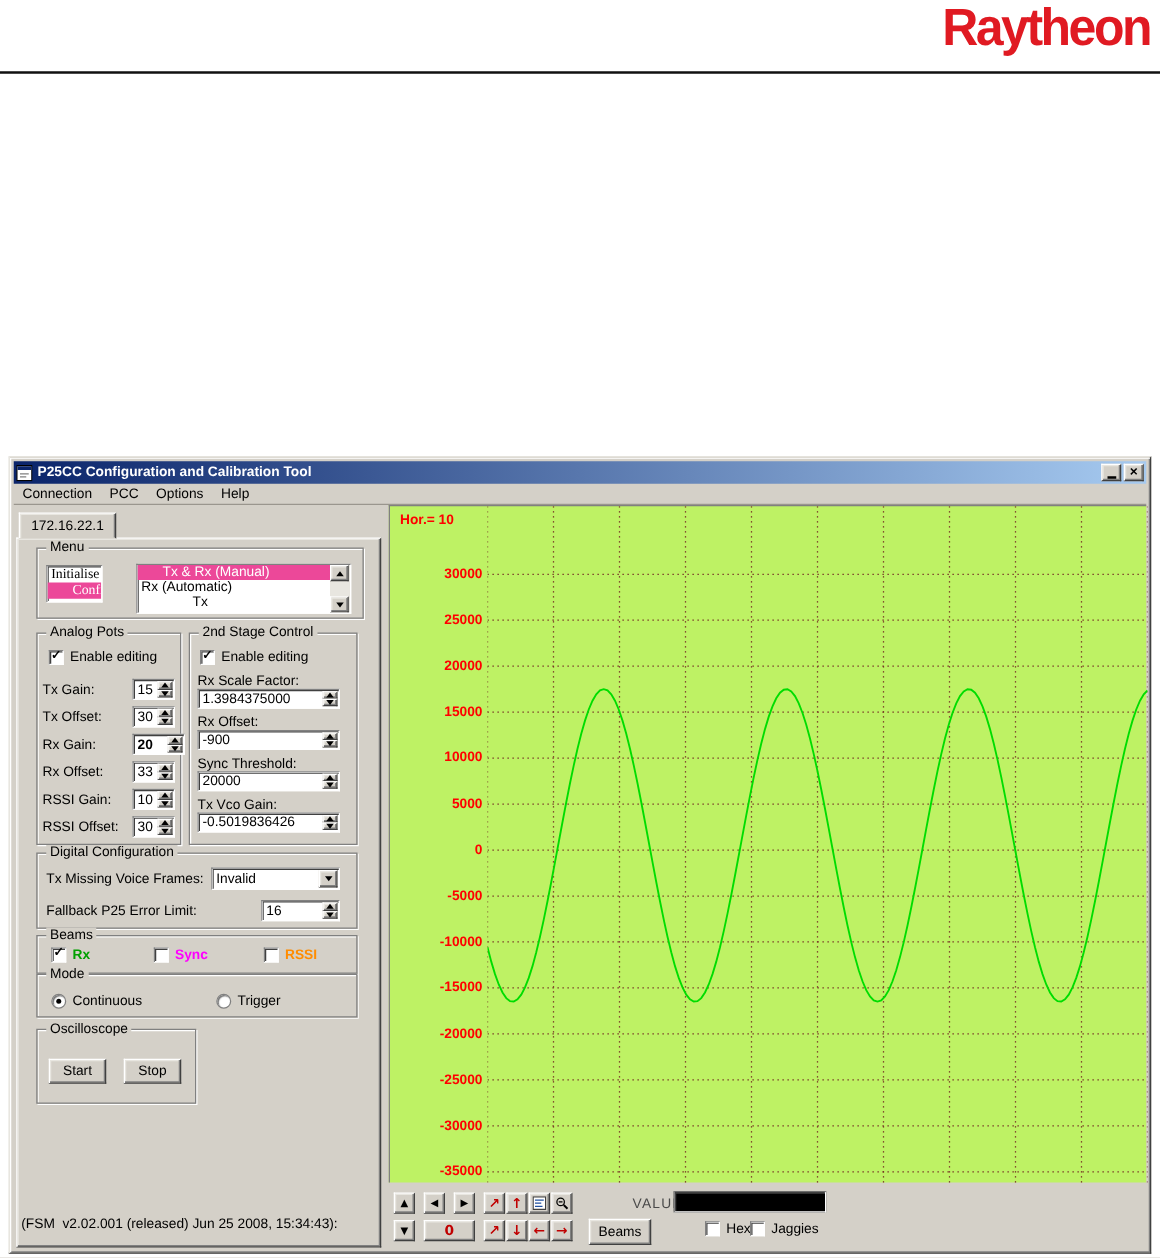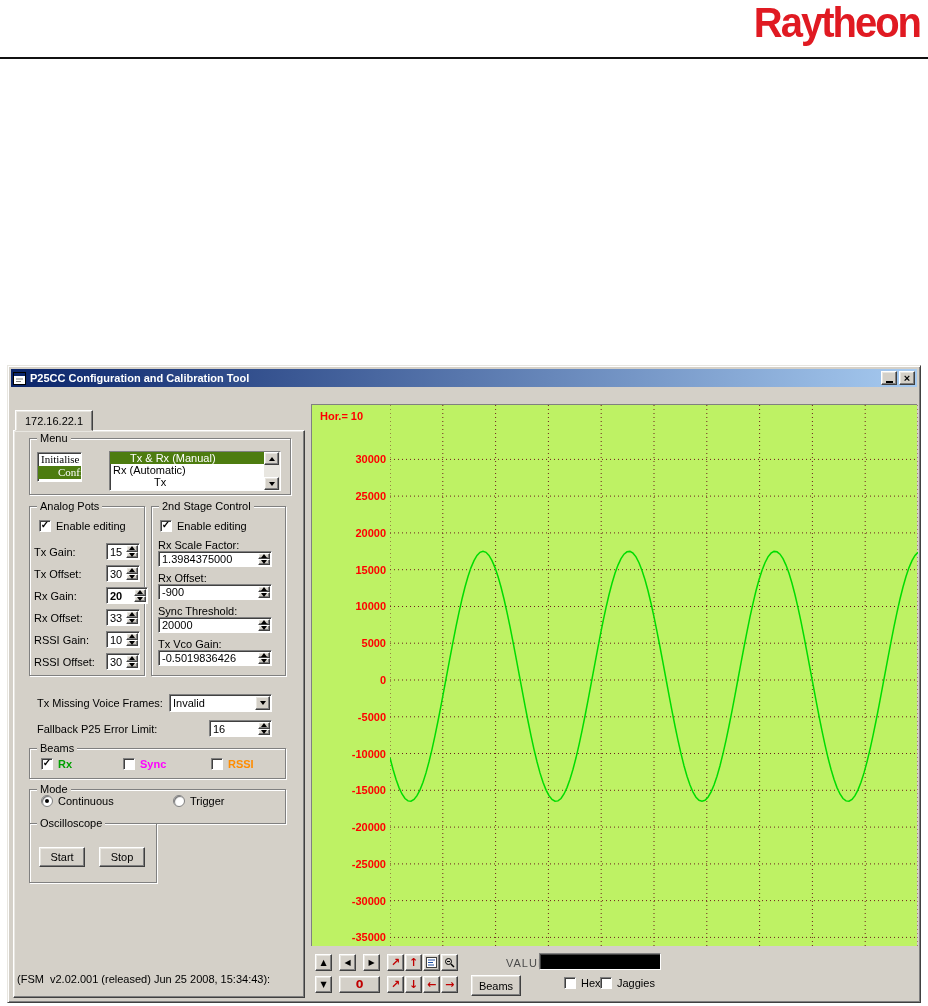--- a/index.html
+++ b/index.html
@@ -37,21 +37,21 @@
        box-shadow:inset -1px -1px 0 #808080, inset 1px 1px 0 #e8e6e0;}
 
   
   .grp{position:absolute;border:1px solid #808080;box-shadow:inset 1px 1px 0 #ffffff, 1px 1px 0 #ffffff;}
   .grp-title{position:absolute;top:-7px;left:7px;background:#d4d0c8;padding:0 3px;line-height:12px;}
 
   
   .listbox{position:absolute;background:#fff;border:1px solid;border-color:#808080 #ffffff #ffffff #808080;box-shadow:inset 1px 1px 0 #404040;overflow:hidden;}
   .li{height:13px;line-height:13px;padding:0 3px;white-space:nowrap;}
   .li2{height:12px;line-height:12px;padding:0 3px;white-space:nowrap;}
-  .li.sel,.li2.sel{background:#4d7c0f;color:#fff;padding-left:20px;}
+  .li.sel,.li2.sel{background:#ec4899;color:#fff;padding-left:20px;}
   .sbar{position:absolute;right:0;top:0;bottom:0;width:16px;background:#e8e6e0;}
   .sb-btn{position:absolute;left:0;width:15px;height:13px;display:flex;align-items:center;justify-content:center;}
 
   
   .afield{position:absolute;height:17px;background:#fff;border:1px solid;border-color:#808080 #ffffff #ffffff #808080;box-shadow:inset 1px 1px 0 #404040;}
   .fval{position:absolute;left:3px;top:50%;transform:translateY(-50%);white-space:nowrap;}
   .spinner{position:absolute;right:1px;top:1px;bottom:1px;width:12px;display:flex;flex-direction:column;}
   .spin-btn{flex:1;display:flex;align-items:center;justify-content:center;}
   .tri{width:0;height:0;display:block;}
   .tri-up{border-left:3px solid transparent;border-right:3px solid transparent;border-bottom:4px solid #000;}
@@ -104,20 +104,26 @@
     </span>
     <span class="title-text">P25CC Configuration and Calibration Tool</span>
     <span class="tb-btn b3">
         <span class="min-bar"></span>
       </span>
     <span class="tb-btn b3">
         <span class="close-x">×</span>
       </span>
   </div>
 
+  <div class="menubar">
+    <span class="menuitem">Connection</span>
+    <span class="menuitem">PCC</span>
+    <span class="menuitem">Options</span>
+    <span class="menuitem">Help</span>
+  </div>
 
   <div class="tab">
     <span>172.16.22.1</span>
   </div>
   <div class="tabpage"></div>
 
   <div class="grp" style="left:21px;top:72px;width:262px;height:57px;">
     <span class="grp-title">Menu</span>
   </div>
   <div class="listbox" style="left:29px;top:86px;width:45px;height:30px;font-family:Liberation Serif, serif;">
@@ -269,20 +275,23 @@
       <span class="spinner">
         <div class="spin-btn b3">
           <span class="tri tri-up"></span>
         </div>
         <div class="spin-btn b3">
           <span class="tri tri-down"></span>
         </div>
       </span>
   </div>
 
+  <div class="grp" style="left:21px;top:316px;width:257px;height:61px;">
+    <span class="grp-title">Digital Configuration</span>
+  </div>
   <span class="lab" style="left:29px;top:331px;">Tx Missing Voice Frames:</span>
   <div class="afield" style="left:161px;top:328px;width:103px;height:18px;">
     <span class="fval">Invalid</span>
     <span class="combo-btn b3">
         <span class="tri tri-down"></span>
       </span>
   </div>
   <span class="lab" style="left:29px;top:357px;">Fallback P25 Error Limit:</span>
   <div class="afield" style="left:201px;top:354px;width:63px;height:17px;">
     <span class="fval">16</span>
@@ -305,21 +314,21 @@
   </div>
   <div class="cb" style="left:115px;top:392px;text-align:right;">
     <span class="cbbox"></span>
     <span style="font-weight: bold; color: rgb(255, 0, 255);">Sync</span>
   </div>
   <div class="cb" style="left:203px;top:392px;">
     <span class="cbbox"></span>
     <span style="font-weight: bold; color: rgb(255, 140, 0);">RSSI</span>
   </div>
 
-  <div class="grp" style="left:21px;top:423px;width:257px;height:35px;padding-left:44px;">
+  <div class="grp" style="left:21px;top:413px;width:257px;height:35px;padding-left:44px;">
     <span class="grp-title">Mode</span>
   </div>
   <div class="cb" style="left:33px;top:429px;">
     <span class="rad checked"></span>
     <span>Continuous</span>
   </div>
   <div class="cb" style="left:165px;top:429px;">
     <span class="rad"></span>
     <span>Trigger</span>
   </div>

